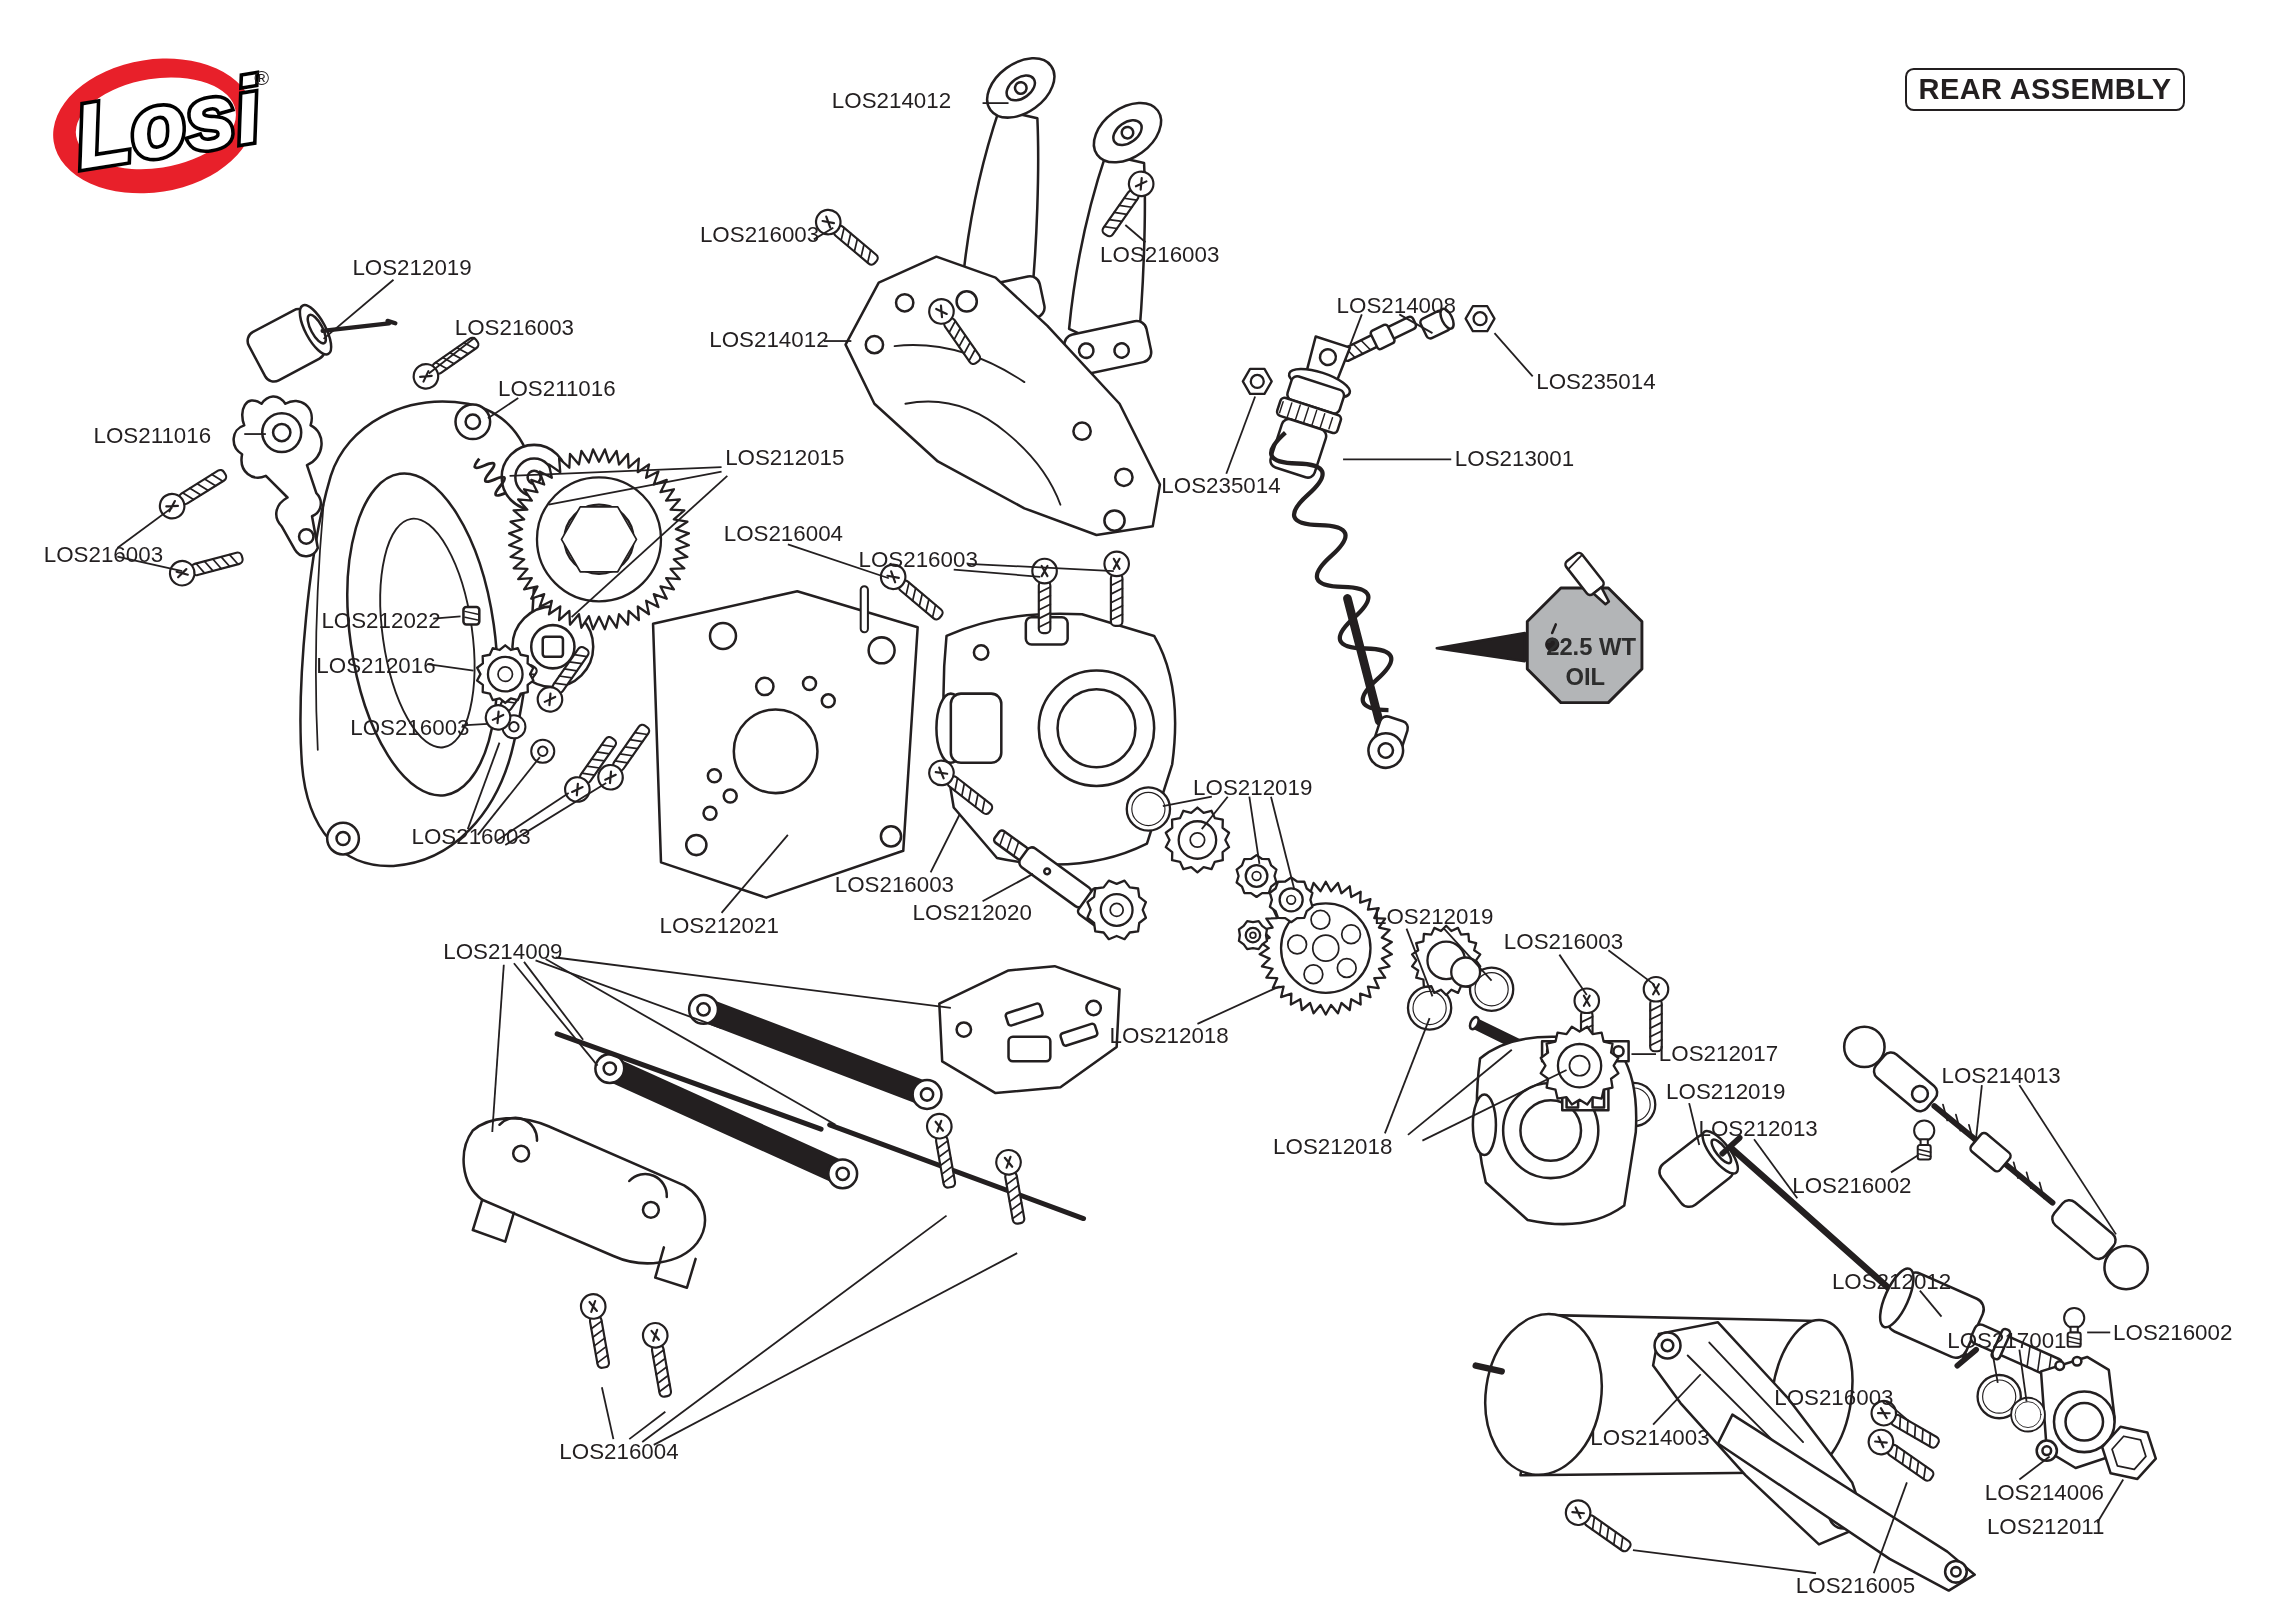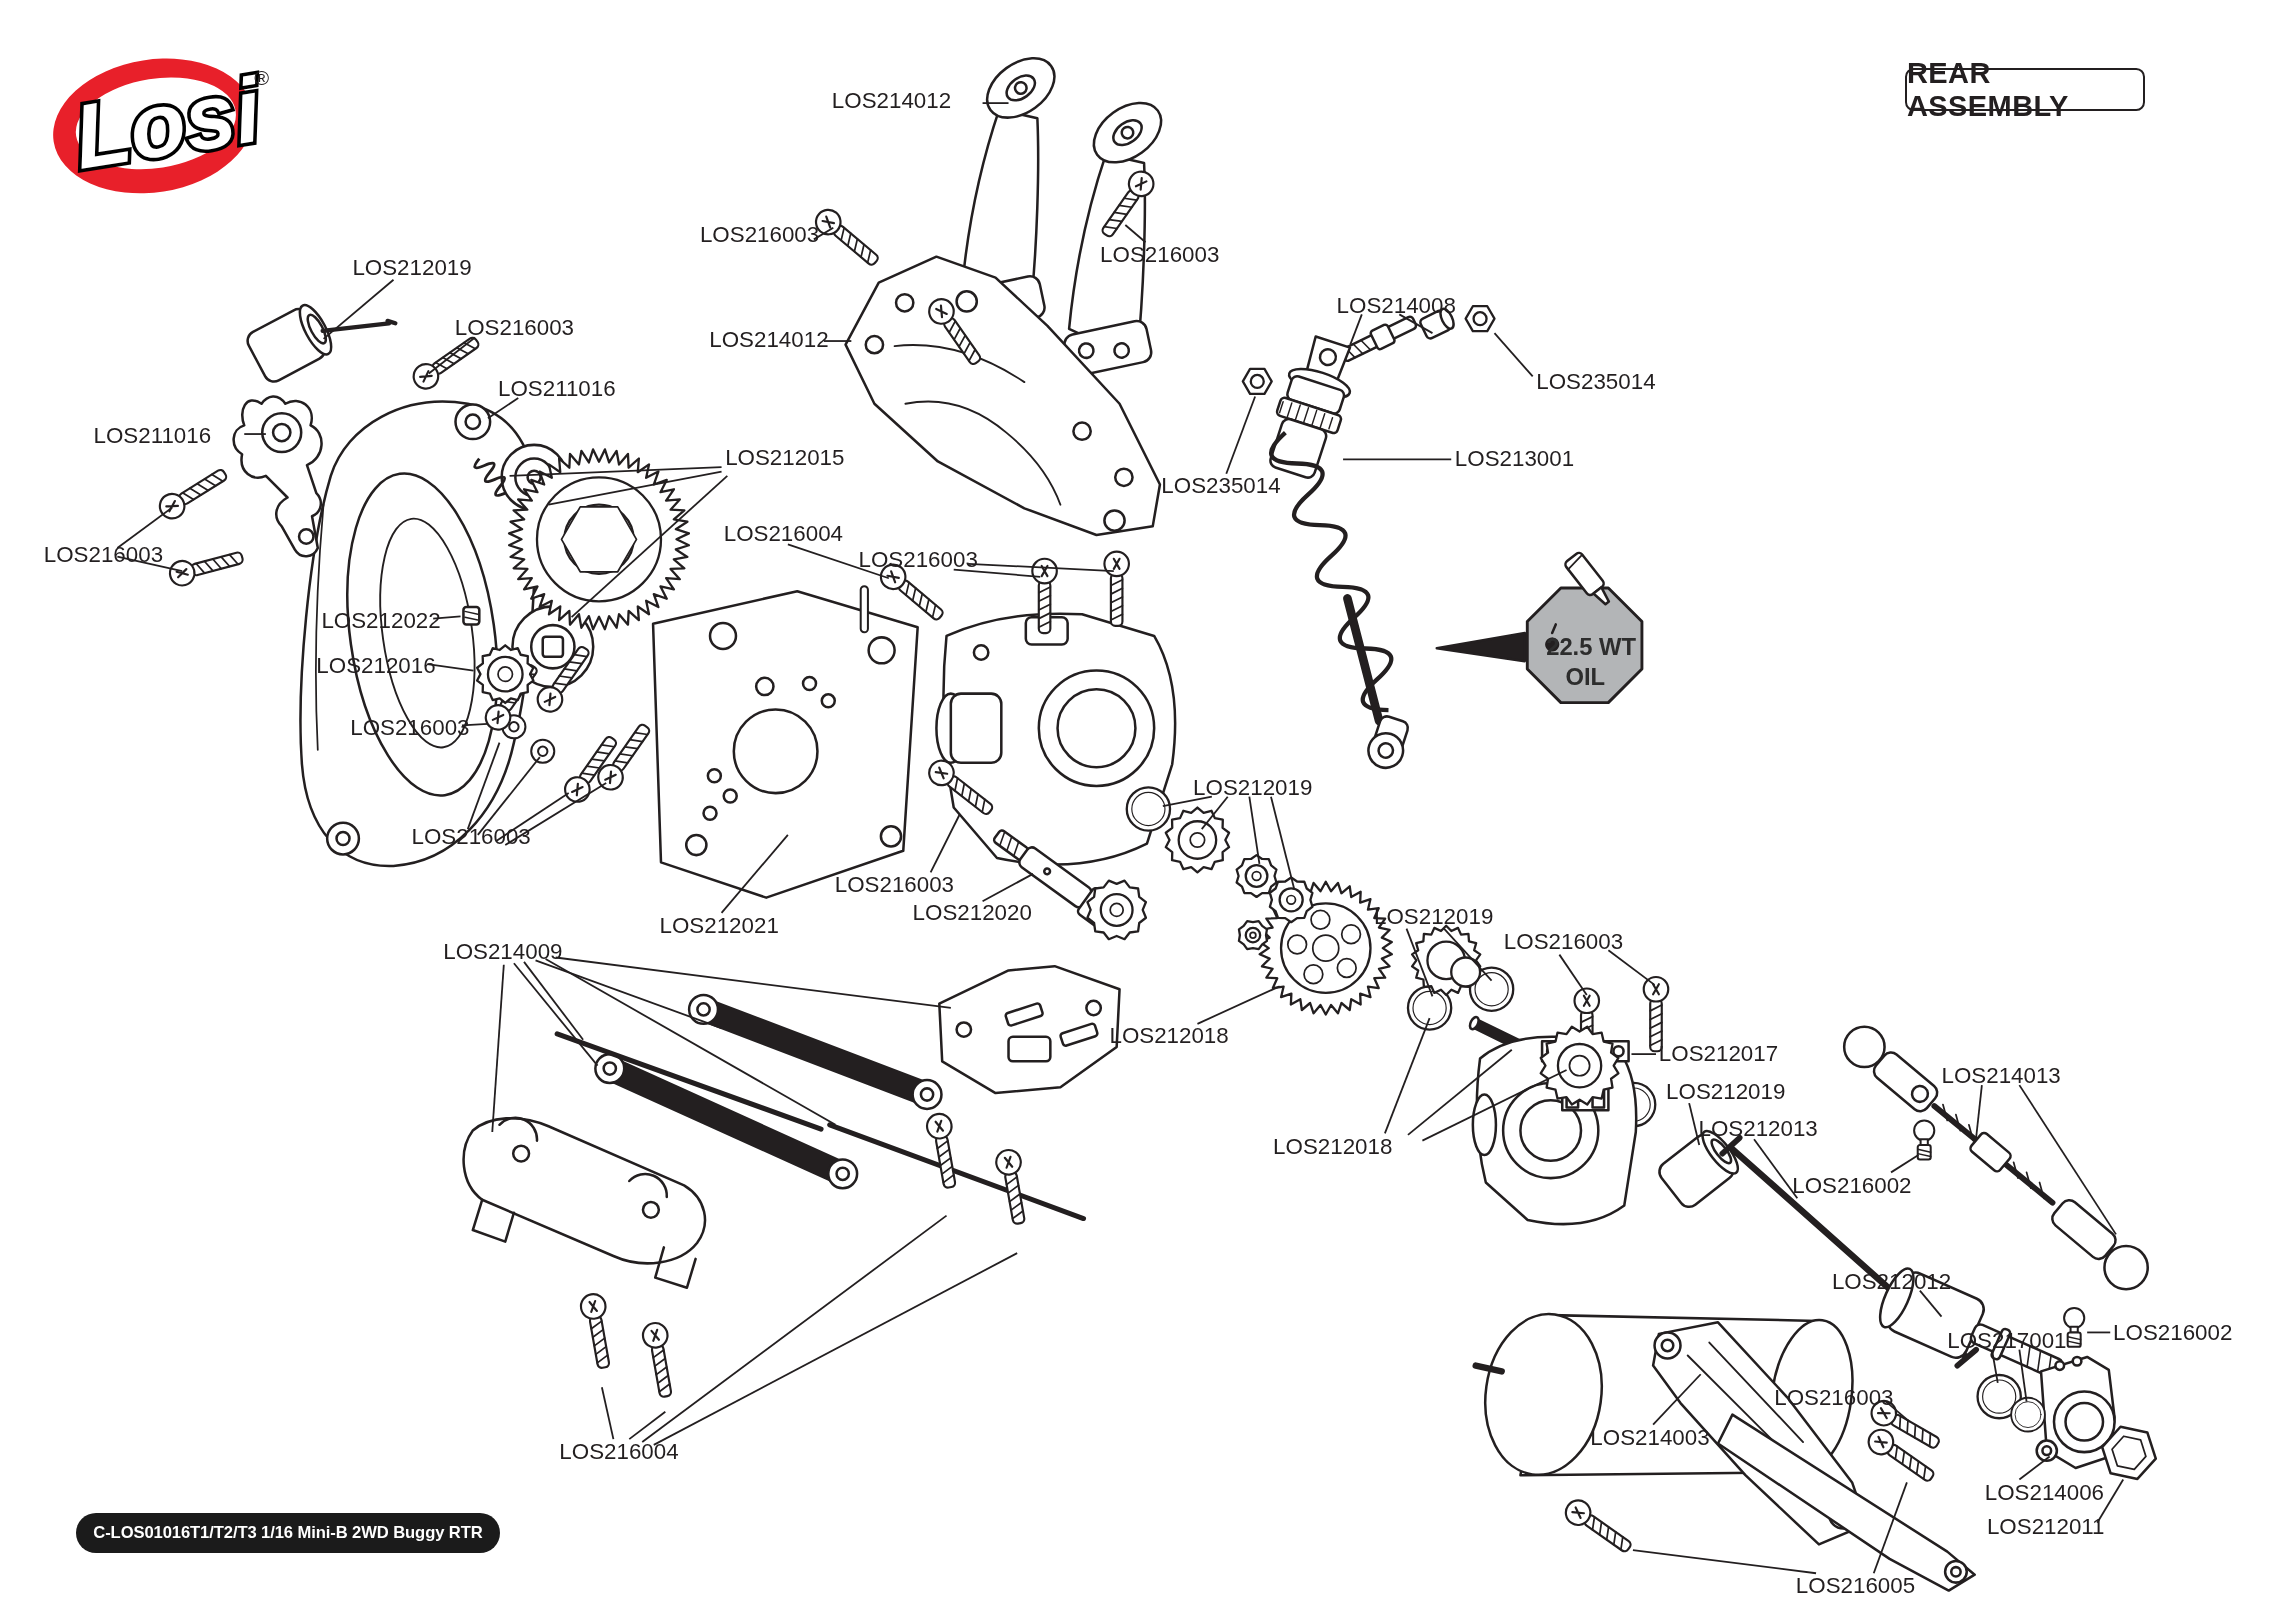--- a/index.html
+++ b/index.html
@@ -1,20 +1,20 @@
 <!DOCTYPE html>
 <html style="font-size:11.5px"><head>
 <meta charset="utf-8">
 <style>
   html,body{margin:0;padding:0;background:#fff;}
   body{font-family:"Liberation Sans","DejaVu Sans",sans-serif;}
   #canvas{position:relative;width:2273px;height:1623px;background:#fff;overflow:hidden;}
   #diagram{position:absolute;left:0;top:0;}
   .badge-title{
-    position:absolute;left:1905px;top:68px;width:240px;height:43px;
+    position:absolute;left:1905px;top:68px;width:280px;height:43px;
     border:2.9px solid #231f20;border-radius:8.7px;display:flex;align-items:center;justify-content:center;
     font-size:29px;font-weight:700;color:#231f20;letter-spacing:0.4px;background:#fff;box-sizing:border-box;
   }
   .badge-footer{
     position:absolute;left:76px;top:1513px;height:40px;display:inline-flex;align-items:center;
     background:#1b1b1b;color:#fff;border-radius:20px;padding:0 17.3px;
     font-size:16.6px;font-weight:700;letter-spacing:-0.1px;white-space:nowrap;
   }
   svg text.part-label{font-family:"Liberation Sans","DejaVu Sans",sans-serif;font-size:31px;fill:#231f20;}
   svg text.oil-text{font-family:"Liberation Sans","DejaVu Sans",sans-serif;font-weight:700;fill:#2d2d2d;}
@@ -572,16 +572,15 @@
         <text x="2755" y="2128" class="part-label">LOS212011</text>
         <text x="2490" y="2209" class="part-label">LOS216005</text>
         <text x="1190" y="786" class="part-label">LOS216003</text>
       </g>
 
   <text class="oil-text" x="2206" y="908" font-size="33" text-anchor="middle">22.5 WT</text>
   <text class="oil-text" x="2198" y="950" font-size="33" text-anchor="middle">OIL</text>
 </svg>
 
 <div class="badge-title">REAR ASSEMBLY</div>
-<div class="badge-footer">C-LOS01016T1/T2/T3 1/16 Mini-B 2WD Buggy RTR</div>
 
 </div>
 
 
 </body></html>

